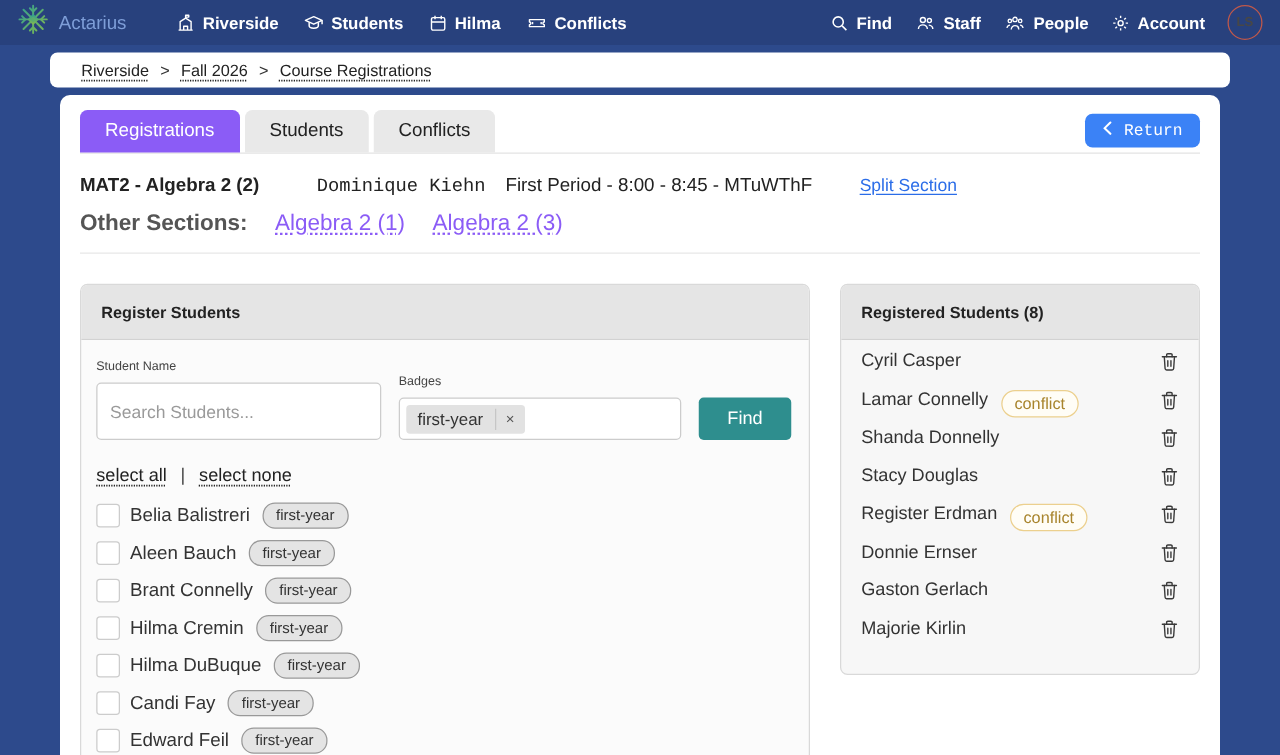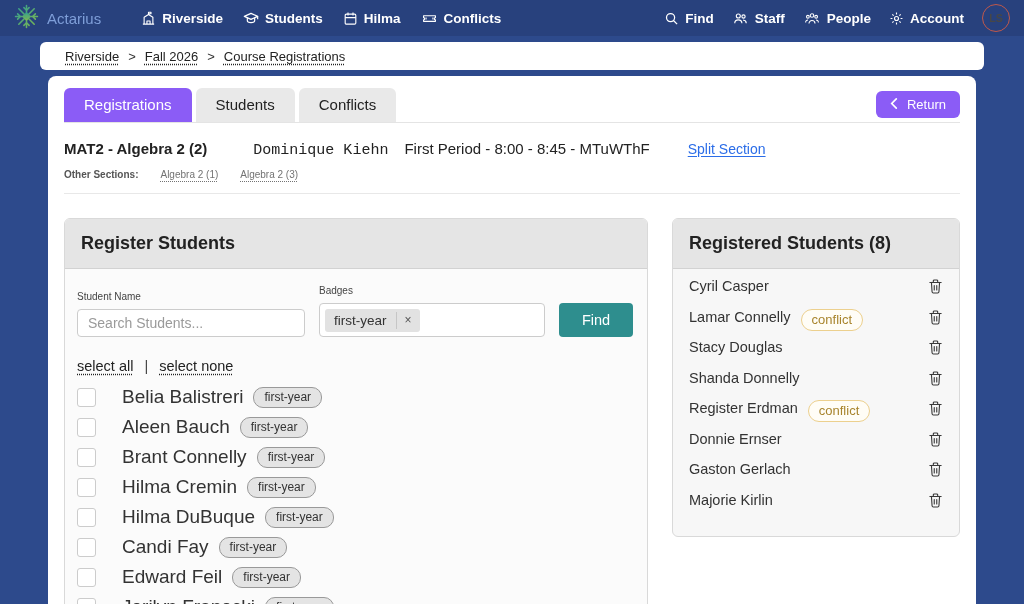--- a/index.html
+++ b/index.html
@@ -51,53 +51,53 @@
     padding: 12px 16px 0; height: 528px; overflow: hidden;
   }
   .tab-row { display: flex; gap: 4px; border-bottom: 1px solid #e4e4e4; position: relative; }
   .tab {
     padding: 8px 20px 9px; font-size: 15px;
     border-radius: 6px 6px 0 0; background: #e9e9e9; color: #222; cursor: pointer;
   }
   .tab.active { background: #8b5cf6; color: #fff; }
   .return-btn {
     position: absolute; right: 0; top: 3px;
-    background: #8b5cf6; color: #fff; border: none; border-radius: 6px;
-    padding: 6px 14px; font-size: 13px; font-family: Liberation Sans, sans-serif;
+    background: #3b82f6; color: #fff; border: none; border-radius: 6px;
+    padding: 6px 14px; font-size: 13px; font-family: Liberation Mono, monospace;
     display: flex; align-items: center; gap: 9px; cursor: pointer;
   }
 
   .course-row { display: flex; align-items: baseline; margin-top: 17px; font-size: 15px; }
   .course-title { font-weight: bold; margin-right: 46px; }
   .course-teacher { margin-right: 16px; font-family: Liberation Mono, monospace; }
   .course-schedule { margin-right: 38px; }
   .split-link { color: #2b6de8; text-decoration: underline; text-underline-offset: 2px; font-size: 14px; text-align: center; }
 
-  .other-row { margin-top: 10px; font-size: 10px; color: #555; display: flex; gap: 22px; align-items: baseline; }
+  .other-row { margin-top: 10px; font-size: 18px; color: #555; display: flex; gap: 22px; align-items: baseline; }
   .other-label { font-weight: bold; }
-  .other-link { color: #737373; text-decoration: underline dotted; text-underline-offset: 3px; }
+  .other-link { color: #8b5cf6; text-decoration: underline dotted; text-underline-offset: 3px; }
 
   .divider { border-bottom: 1px solid #e8e8e8; margin-top: 13px; }
 
   
   .panels { display: flex; gap: 24px; margin-top: 24px; }
   .panel { border: 1px solid #d9d9d9; border-radius: 6px; }
   .panel-header {
     background: #e5e5e5; border-bottom: 1px solid #d2d2d2;
     border-radius: 5px 5px 0 0; padding: 14px 16px;
-    font-weight: bold; font-size: 18px; color: #222;
+    font-weight: bold; font-size: 13px; color: #222;
   }
   .left-panel { width: 584px; background: #fbfbfb; }
   .right-panel { width: 288px; background: #f7f7f7; align-self: flex-start; }
 
   .left-body { padding: 16px 12px; }
   .form-row { display: flex; align-items: flex-end; gap: 14px; }
   .field-label { display: block; font-size: 10px; color: #444; margin-bottom: 7px; }
   .text-input {
-    width: 228px; height: 28px; border: 1px solid #ccc; border-radius: 4px;
+    width: 228px; height: 46px; border: 1px solid #ccc; border-radius: 4px;
     padding: 0 10px; font-size: 14px; font-family: inherit; background: #fff; color: #333;
   }
   .text-input::placeholder { color: #9a9a9a; }
   .badges-input {
     width: 226px; height: 34px; border: 1px solid #ccc; border-radius: 4px;
     background: #fff; display: flex; align-items: center; padding: 0 5px; cursor: text;
   }
   .tag { display: flex; align-items: stretch; background: #e2e2e2; border-radius: 3px; font-size: 13.5px; color: #333; overflow: hidden; }
   .tag-label { padding: 4px 9px; }
   .tag-sep { width: 1px; background: #c6c6c6; margin: 3px 0; }
@@ -110,21 +110,21 @@
   .select-links { margin: 21px 0 8px; font-size: 14.5px; }
   .select-link { color: #222; text-decoration: underline dotted; text-underline-offset: 3px; }
   .select-sep { margin: 0 7px; color: #444; }
 
   .student-row { display: flex; align-items: center; height: 30px; }
   .checkbox {
     appearance: none; -webkit-appearance: none;
     width: 19px; height: 19px; border: 1px solid #ccc; border-radius: 3px;
     background: #fff; cursor: pointer; flex: none;
   }
-  .student-name { margin-left: 26px; font-size: 19px; color: #333; }
+  .student-name { margin-left: 8px; font-size: 15px; color: #333; }
   .badge-pill {
     margin-left: 10px; background: #e4e4e4; border: 1px solid #999;
     border-radius: 10px; padding: 2px 10px 3px; font-size: 12px; color: #333;
   }
 
   .right-body { padding: 9px 16px 14px; }
   .reg-row { display: flex; align-items: flex-start; height: 30.5px; }
   .reg-name { font-size: 14.5px; color: #333; }
   .conflict-pill {
     margin-left: 10px; border: 1px solid #ecd08e; color: #a8842c;
@@ -393,36 +393,36 @@
                     <path d="M3 6.5h18"></path>
                     <path d="M8.5 6.5V4a1.5 1.5 0 0 1 1.5-1.5h4A1.5 1.5 0 0 1 15.5 4v2.5"></path>
                     <path d="M5.5 6.5l1 15a2 2 0 0 0 2 1.8h7a2 2 0 0 0 2-1.8l1-15"></path>
                     <path d="M10 11.5v7M14 11.5v7"></path>
                   </svg>
                 </span>
               </button>
             </div>
 
             <div class="reg-row">
+              <span class="reg-name">Shanda Donnelly</span>
+
+              <button class="trash-btn">
+                <span>
+                  <svg width="15" height="17" viewBox="0 0 24 26" fill="none" stroke="currentColor" stroke-width="1.8" stroke-linecap="round" stroke-linejoin="round">
+                    <path d="M3 6.5h18"></path>
+                    <path d="M8.5 6.5V4a1.5 1.5 0 0 1 1.5-1.5h4A1.5 1.5 0 0 1 15.5 4v2.5"></path>
+                    <path d="M5.5 6.5l1 15a2 2 0 0 0 2 1.8h7a2 2 0 0 0 2-1.8l1-15"></path>
+                    <path d="M10 11.5v7M14 11.5v7"></path>
+                  </svg>
+                </span>
+              </button>
+            </div>
+
+            <div class="reg-row">
               <span class="reg-name">Stacy Douglas</span>
-
-              <button class="trash-btn">
-                <span>
-                  <svg width="15" height="17" viewBox="0 0 24 26" fill="none" stroke="currentColor" stroke-width="1.8" stroke-linecap="round" stroke-linejoin="round">
-                    <path d="M3 6.5h18"></path>
-                    <path d="M8.5 6.5V4a1.5 1.5 0 0 1 1.5-1.5h4A1.5 1.5 0 0 1 15.5 4v2.5"></path>
-                    <path d="M5.5 6.5l1 15a2 2 0 0 0 2 1.8h7a2 2 0 0 0 2-1.8l1-15"></path>
-                    <path d="M10 11.5v7M14 11.5v7"></path>
-                  </svg>
-                </span>
-              </button>
-            </div>
-
-            <div class="reg-row">
-              <span class="reg-name">Shanda Donnelly</span>
 
               <button class="trash-btn">
                 <span>
                   <svg width="15" height="17" viewBox="0 0 24 26" fill="none" stroke="currentColor" stroke-width="1.8" stroke-linecap="round" stroke-linejoin="round">
                     <path d="M3 6.5h18"></path>
                     <path d="M8.5 6.5V4a1.5 1.5 0 0 1 1.5-1.5h4A1.5 1.5 0 0 1 15.5 4v2.5"></path>
                     <path d="M5.5 6.5l1 15a2 2 0 0 0 2 1.8h7a2 2 0 0 0 2-1.8l1-15"></path>
                     <path d="M10 11.5v7M14 11.5v7"></path>
                   </svg>
                 </span>

